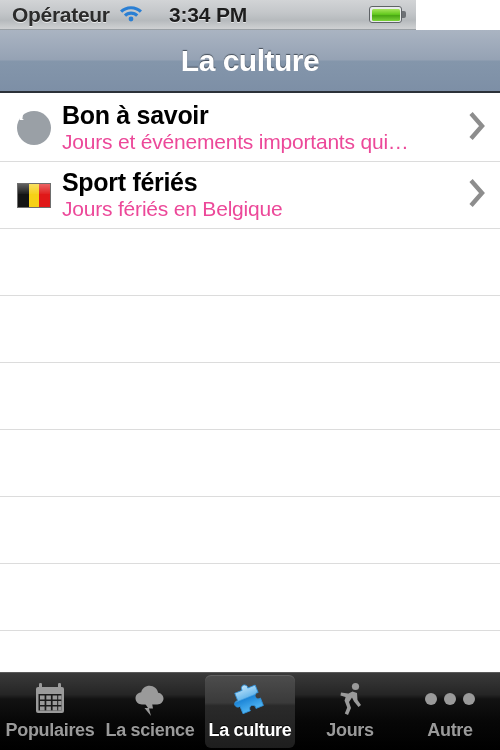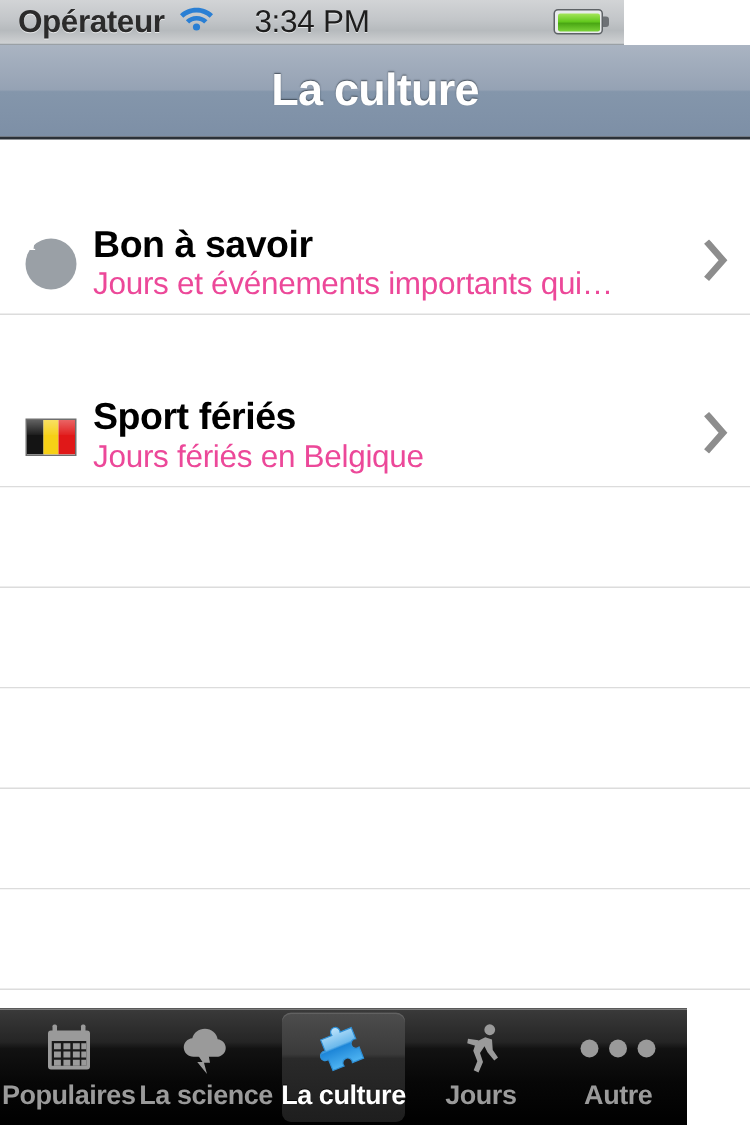--- a/index.html
+++ b/index.html
@@ -46,21 +46,21 @@
   }
   .wifi-icon { display: block; }
   #status-time {
     position: absolute;
     left: 0; right: 0;
     top: 0;
     height: 30px;
     line-height: 30px;
     text-align: center;
     font-size: 21px;
-    font-weight: normal;
+    font-weight: bold;
     color: #1d1d1d;
     letter-spacing: -0.2px;
     text-shadow: 0 1px 0 rgba(255,255,255,0.6);
     pointer-events: none;
   }
   #battery {
     position: absolute;
     right: 10px;
     top: 6px;
     width: 37px;
@@ -122,21 +122,21 @@
   }
   .row {
     position: relative;
     height: 67px;
     box-sizing: border-box;
     border-bottom: 1px solid #dcdcdc;
     background: #ffffff;
     display: flex;
     align-items: center;
   }
-  .row.filled { cursor: pointer; margin-top: 48px; }
+  .row.filled { cursor: pointer; }
   .row-icon {
     width: 44px;
     margin-left: 12px;
     margin-right: 6px;
     display: flex;
     align-items: center;
     justify-content: center;
     flex: none;
   }
   .row-text {
@@ -216,21 +216,21 @@
     position: absolute;
     left: 0; top: 0; right: 0; height: 45%;
     background: linear-gradient(to bottom, rgba(255,255,255,0.33), rgba(255,255,255,0.04));
     pointer-events: none;
   }
 
   
   #tab-bar {
     position: absolute;
     left: 0; top: 672px;
-    width: 458px;
+    width: 500px;
     height: 78px;
     background: linear-gradient(to bottom, #3a3a3a 0%, #252525 28%, #121212 34%, #070707 62%, #000000 100%);
     border-top: 1px solid #5a5a5a;
     box-sizing: border-box;
     display: flex;
     align-items: stretch;
   }
   .tab {
     flex: 1 1 20%;
     position: relative;

